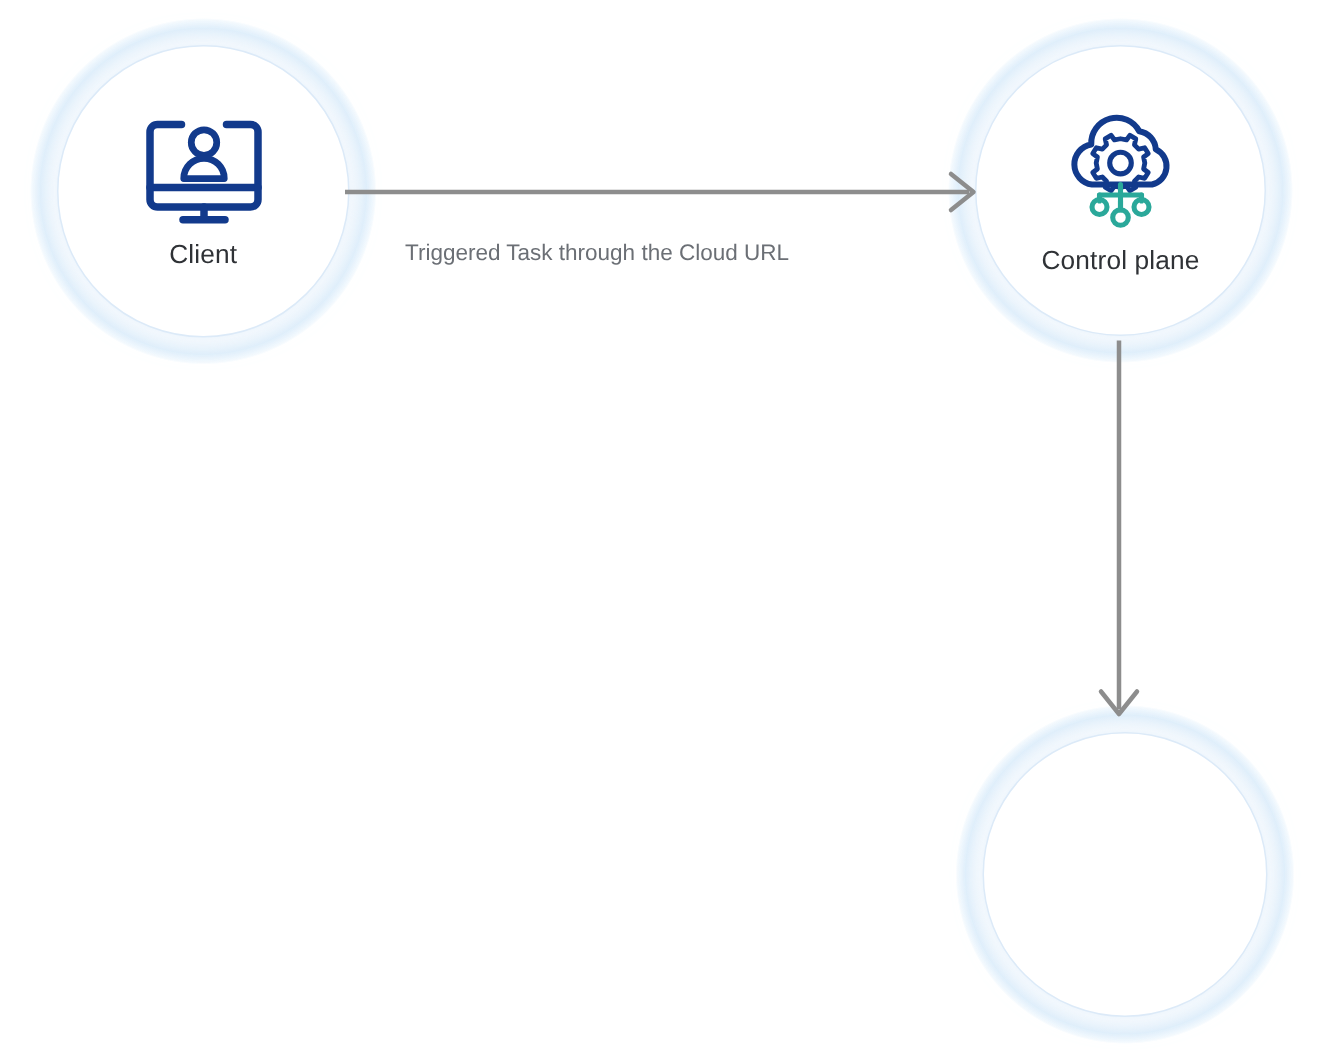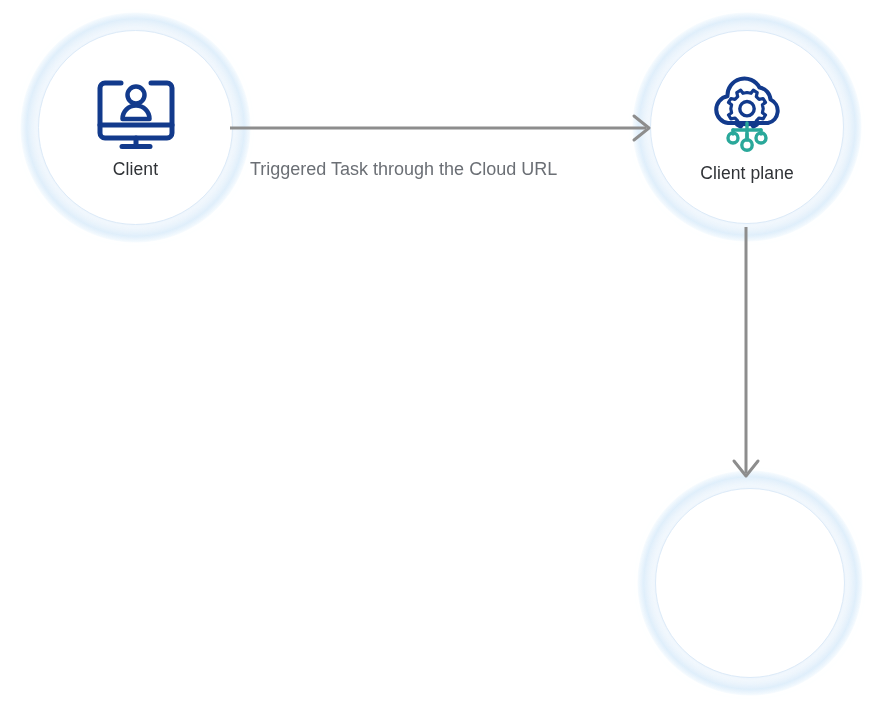--- a/index.html
+++ b/index.html
@@ -72,24 +72,25 @@
   
   .arrow-svg {
     position: absolute;
     overflow: visible;
   }
   #arrow-horizontal { left: 228px; top: 112px; }
   #arrow-vertical   { left: 722px; top: 225px; }
 
   .edge-label {
     position: absolute;
-    font-size: 18px;
+    font-size: 15px;
     line-height: 22px;
     color: #6b6f75;
     white-space: nowrap;
+    margin-left: 20px;
   }
   #edge-label-triggered-task { left: 250px; top: 158px; }
 </style>
 </head>
 <body>
 
 <div id="canvas">
 
   <div class="node-glow glow-client"></div>
   <div class="node-glow glow-control"></div>
@@ -137,21 +138,21 @@
         <line x1="39" y1="51" x2="39" y2="66"></line>
         <path d="M25 58 H53"></path>
         <path d="M25 58 V62"></path>
         <path d="M53 58 V62"></path>
       </g>
       <circle cx="25" cy="66" r="5" fill="none" stroke="#2aa89a" stroke-width="3.4"></circle>
       <circle cx="53" cy="66" r="5" fill="none" stroke="#2aa89a" stroke-width="3.4"></circle>
       <circle cx="39" cy="73" r="5.2" fill="none" stroke="#2aa89a" stroke-width="3.4"></circle>
       <line x1="39" y1="62" x2="39" y2="68" stroke="#2aa89a" stroke-width="3.4" stroke-linecap="round"></line>
     </svg>
-    <div class="node-label">Client plane</div>
+    <div class="node-label">Control plane</div>
   </div>
 
 
   <svg class="arrow-svg" id="arrow-horizontal" width="428" height="32" viewBox="0 0 428 32">
     <line x1="2" y1="16" x2="418" y2="16" stroke="#8d8d8d" stroke-width="3"></line>
     <polyline points="406,4 421,16 406,28" fill="none" stroke="#8d8d8d" stroke-width="3" stroke-linecap="round" stroke-linejoin="round"></polyline>
   </svg>
 
   <div class="edge-label" id="edge-label-triggered-task">Triggered Task through the Cloud URL</div>
 

